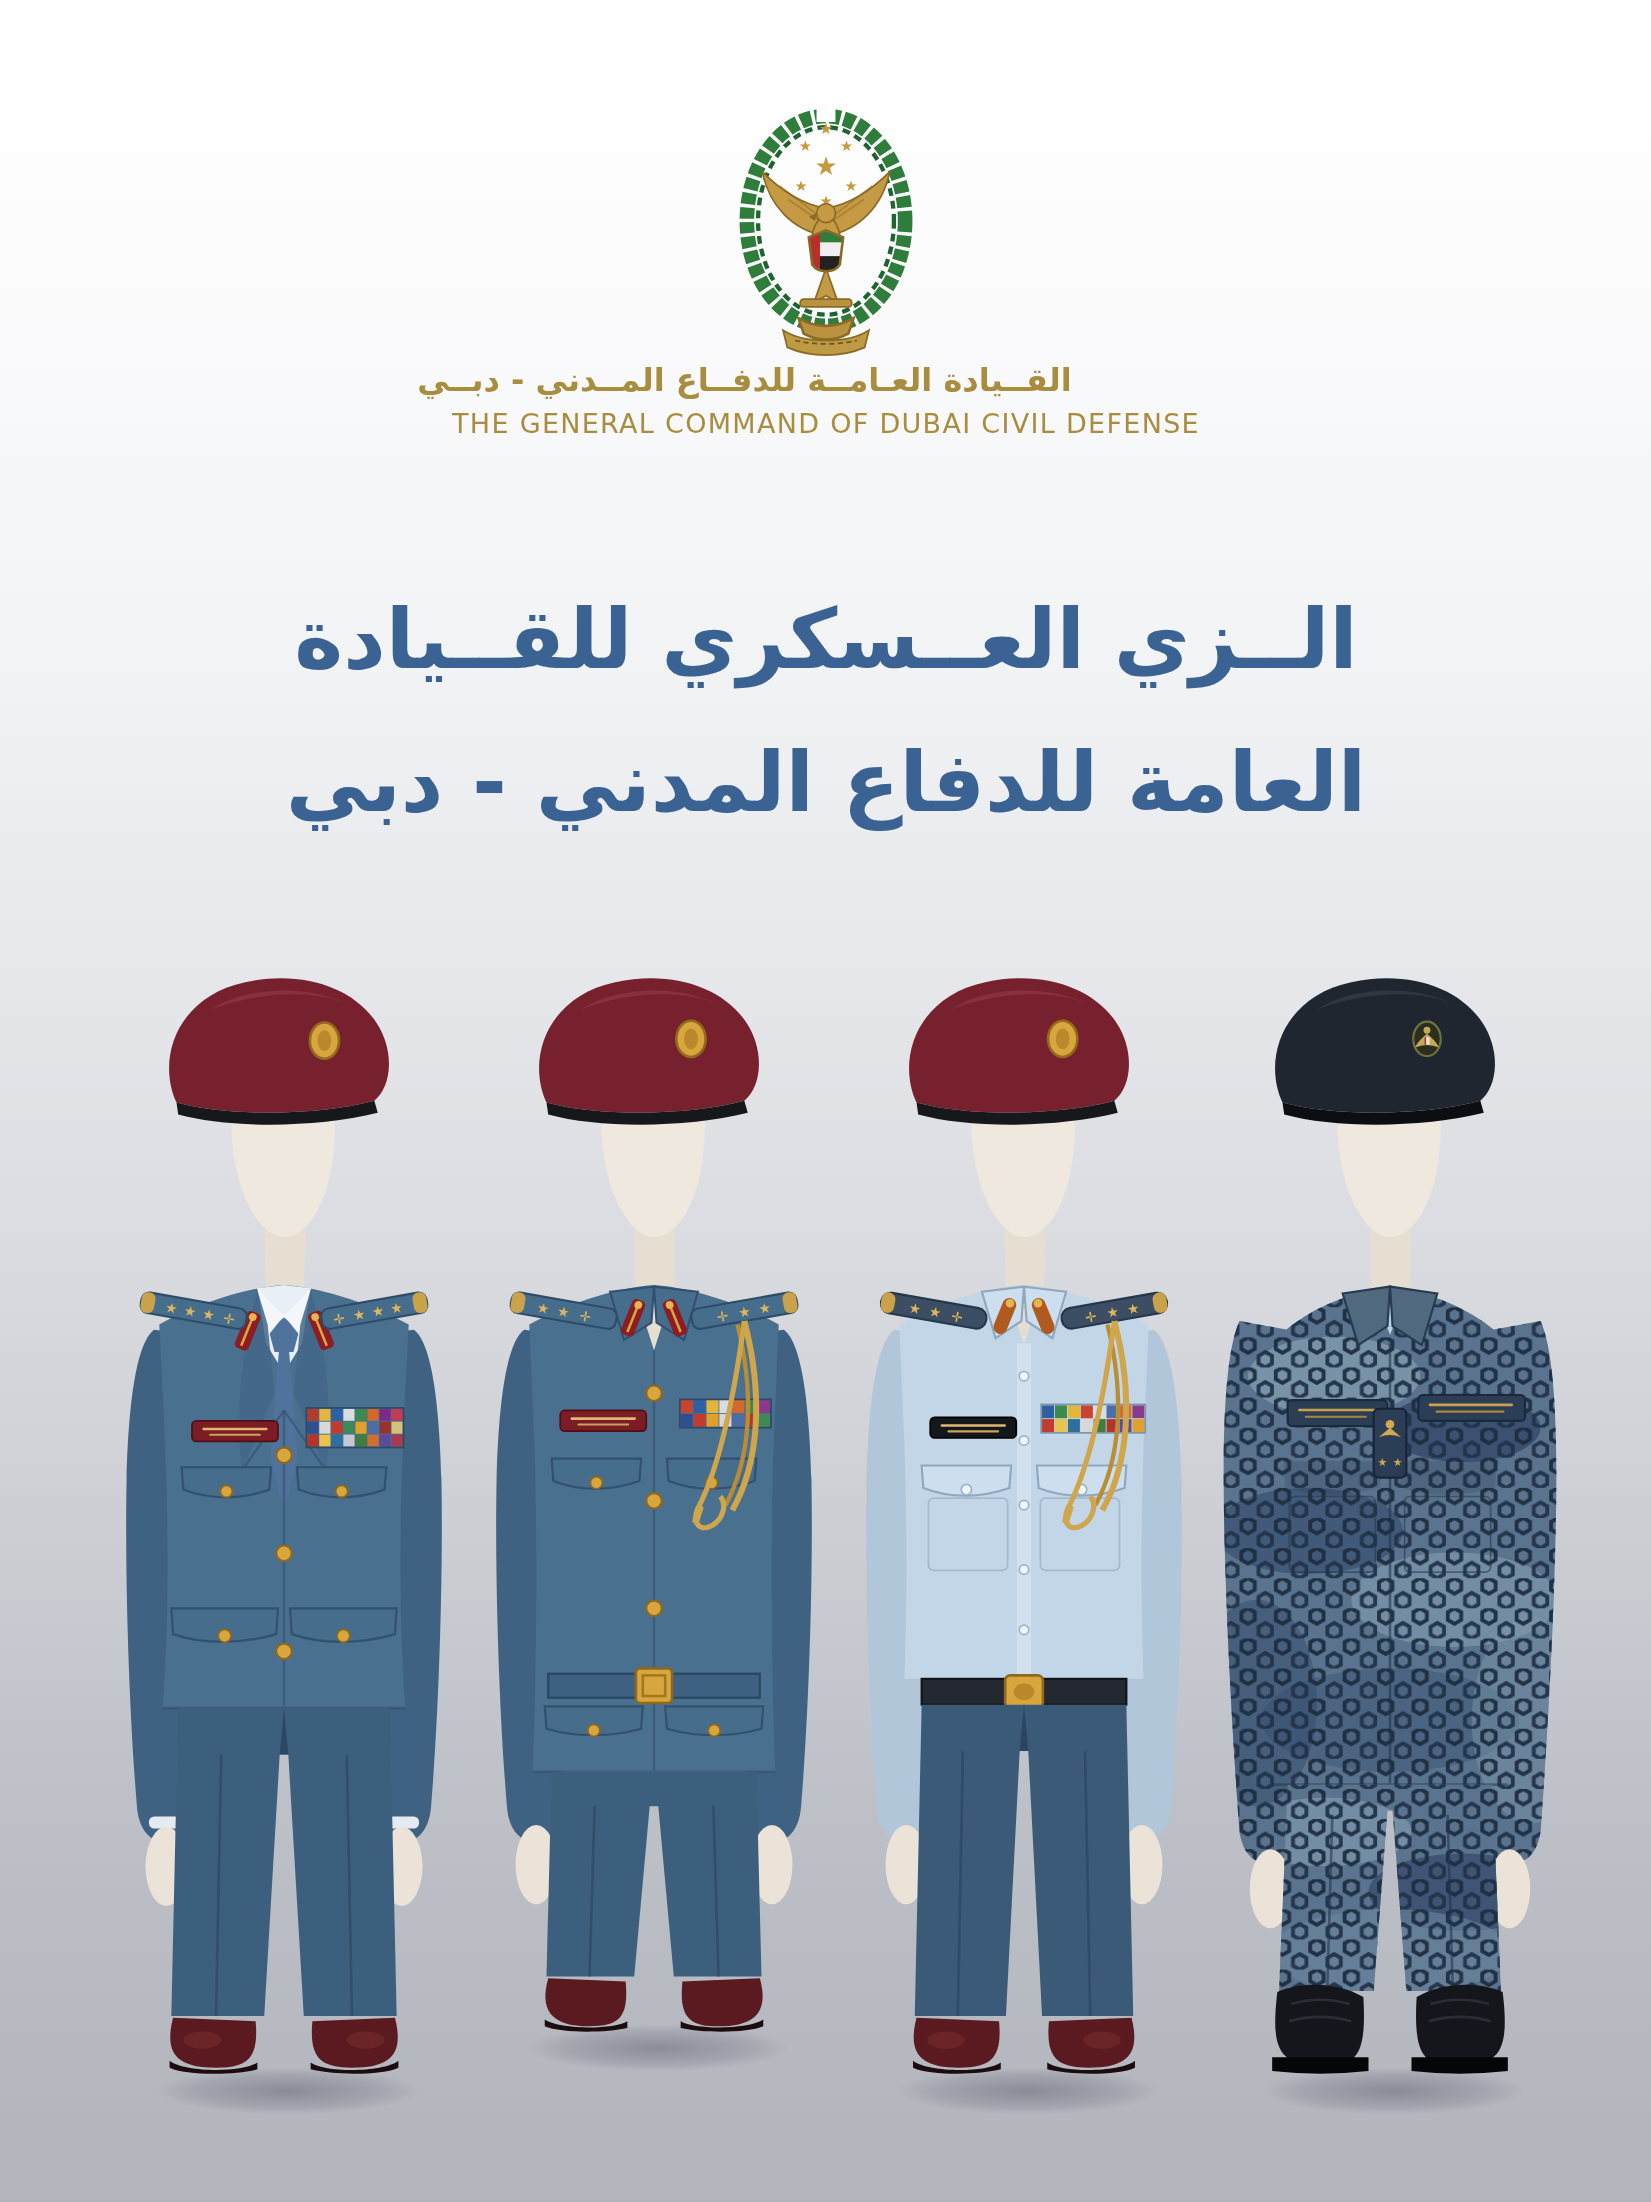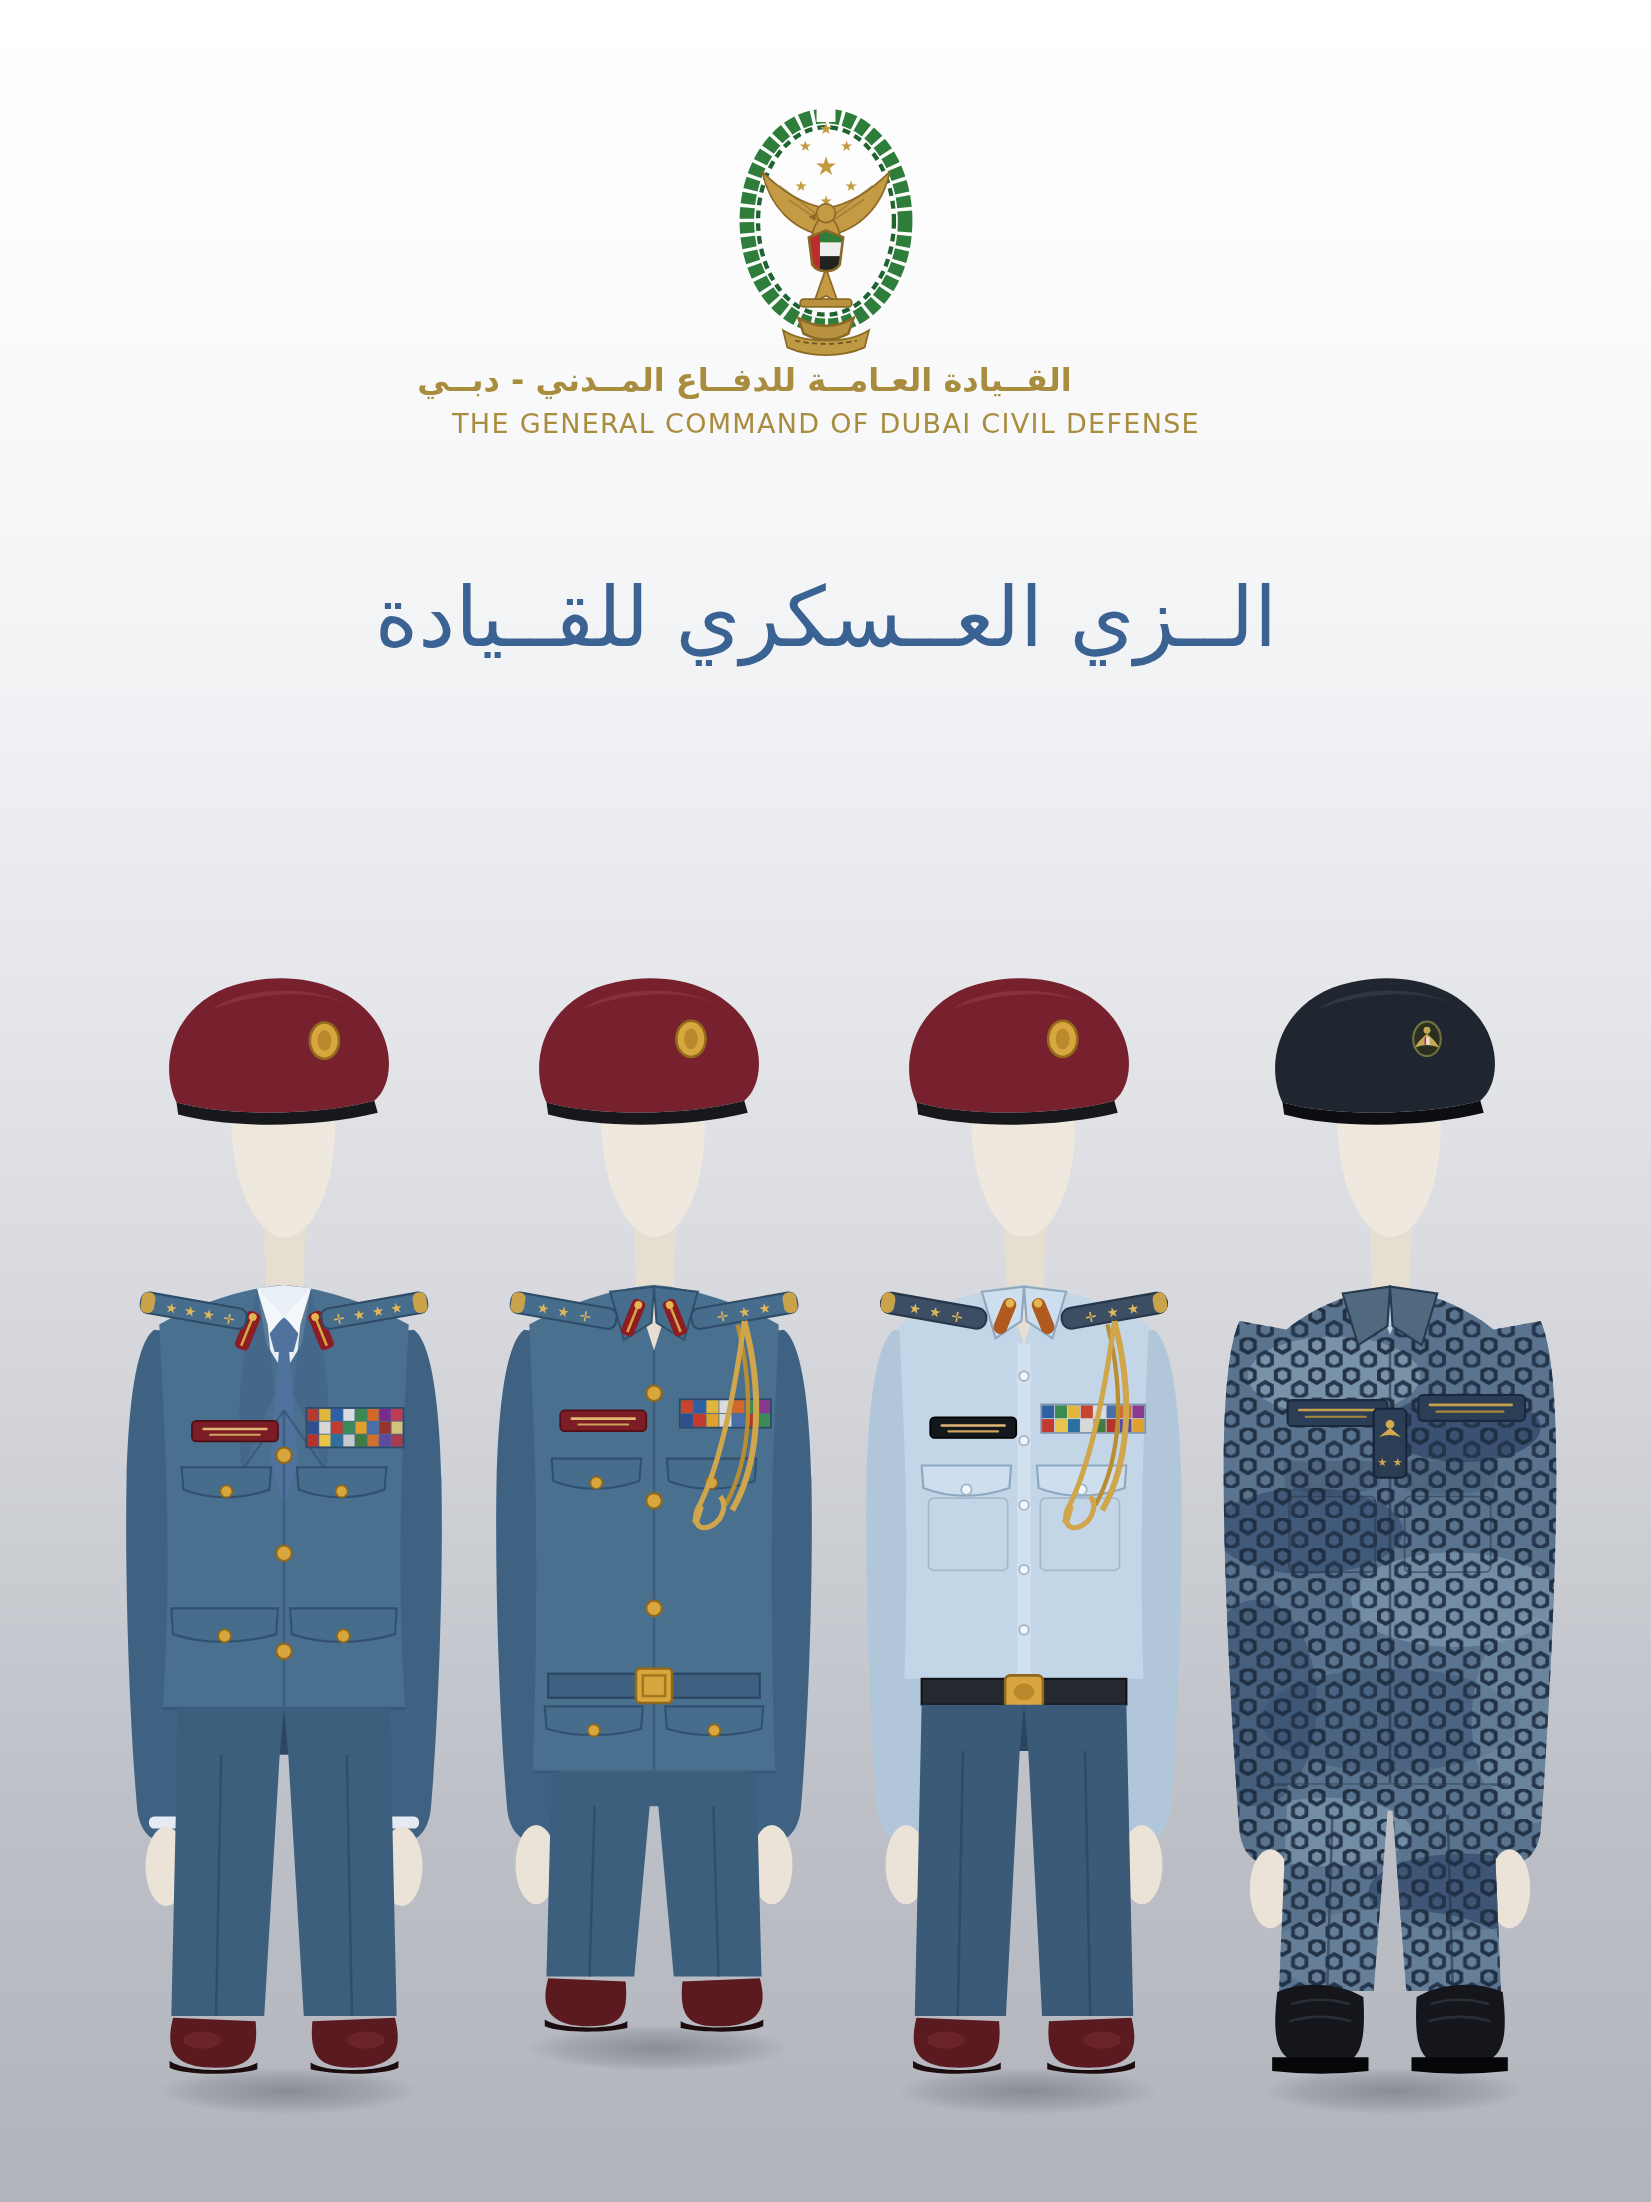--- a/index.html
+++ b/index.html
@@ -7,22 +7,22 @@
     width:1652px;height:2203px;position:relative;overflow:hidden;
     background:linear-gradient(180deg,#ffffff 0%,#fcfcfd 12%,#f2f3f5 30%,#e3e4e8 48%,#d0d2d7 66%,#bdc0c7 82%,#b1b4bb 100%);
     font-family:"DejaVu Sans", sans-serif;
   }
   .abs{position:absolute}
   .emblem{left:697px;top:79px;width:258px;height:277px}
   .org-ar{left:0;top:361px;width:1489px;text-align:center;direction:rtl;
           font-size:32px;font-weight:700;color:#a98d3f;letter-spacing:0.9px}
   .org-en{left:0;top:408px;width:1652px;text-align:center;
           font-size:27px;font-weight:400;color:#a98d3f;letter-spacing:1.3px}
-  .title{left:0;top:547px;width:1652px;text-align:center;direction:rtl;
-         font-size:83px;font-weight:400;color:#3a6292;line-height:1.72}
+  .title{left:0;top:569px;width:1652px;text-align:center;direction:rtl;
+         font-size:83px;font-weight:700;color:#3a6292;line-height:1.72}
   .fig{width:370px;height:1144px;top:946px}
   .fig1{left:99px}.fig2{left:469px}.fig3{left:839px}.fig4{left:1205px}
   .floor-shadow{position:absolute;width:336px;height:60px;border-radius:50%;
     background:radial-gradient(closest-side,rgba(35,40,55,.30),rgba(35,40,55,.12) 55%,transparent 78%)}
   svg{display:block}
 </style>
 </head>
 <body>
 
 <svg class="abs emblem" viewBox="0 0 300 322">
@@ -68,20 +68,21 @@
     <path d="M100,292 C125,308 175,308 200,292 L195,312 C168,324 132,324 105,312 Z" fill="#bf9a45" stroke="#8a6a25" stroke-width="2"></path>
     <path d="M114,304 Q150,312 186,304" stroke="#6f5520" stroke-width="2" stroke-dasharray="6 4" fill="none"></path>
   </g>
 </svg>
 
 <div class="abs org-ar">القــيادة العـامــة للدفــاع المــدني - دبــي</div>
 <div class="abs org-en">THE GENERAL COMMAND OF DUBAI CIVIL DEFENSE</div>
 
 <div class="abs title">
   <div>الــزي العــسكري للقــيادة</div>
+  <div>العامة للدفاع المدني - دبي</div>
 </div>
 
 <div class="floor-shadow" style="left:120px;top:2061px"></div>
 <div class="floor-shadow" style="left:490px;top:2018px"></div>
 <div class="floor-shadow" style="left:860px;top:2061px"></div>
 <div class="floor-shadow" style="left:1226px;top:2061px"></div>
 
 <svg class="abs fig fig1" viewBox="0 0 430 1330">
   <g>
     <path d="M154,214 C154,150 178,118 215,116 C254,118 276,152 274,218 C272,282 250,336 215,340 C182,336 156,278 154,214 Z" fill="#efe8de"></path>

